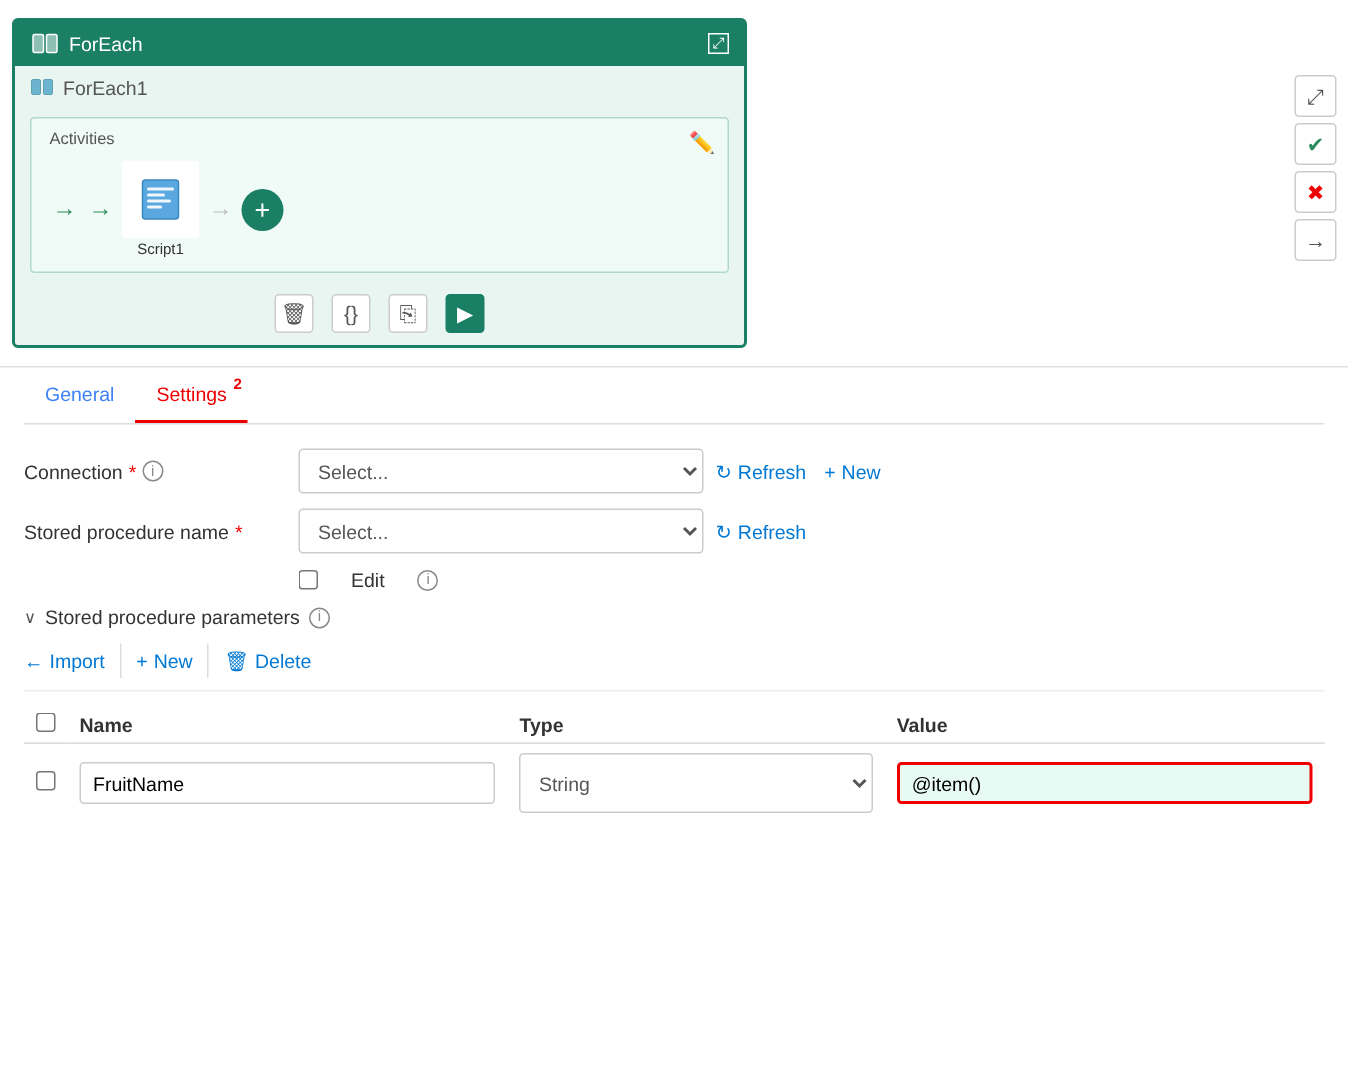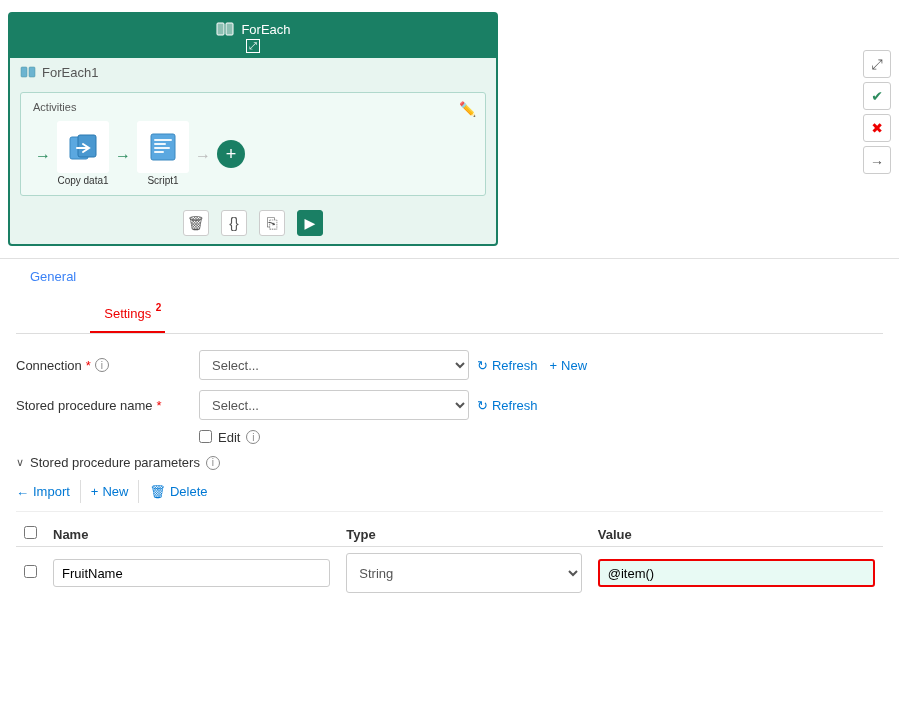--- a/index.html
+++ b/index.html
@@ -23,21 +23,20 @@
 
     .foreach-header {
       background: #1a7f64;
       color: #fff;
       padding: 5px 10px;
       display: flex;
       align-items: center;
       justify-content: space-between;
       font-size: 13px;
       font-weight: 500;
-      flex-direction: column;
     }
 
     .foreach-header-title { display: flex; align-items: center; gap: 6px; }
 
     .expand-icon {
       width: 14px; height: 14px;
       border: 1px solid #fff;
       display: flex; align-items: center; justify-content: center;
       font-size: 10px; cursor: pointer;
     }
@@ -187,21 +186,20 @@
       font-size: 13px;
       color: #3b82f6;
       border-bottom: 2px solid transparent;
       position: relative;
     }
 
     .tab.active {
       color: #e00;
       border-bottom: 2px solid #e00;
       font-weight: 500;
-      margin-top: 37px;
     }
 
     .tab-badge {
       position: absolute;
       top: 6px;
       right: 4px;
       background: transparent;
       color: #e00;
       font-size: 10px;
       font-weight: bold;
@@ -265,22 +263,22 @@
       display: flex; align-items: center; gap: 4px;
       color: #0078d4;
       cursor: pointer;
       font-size: 13px;
       white-space: nowrap;
       margin-left: 4px;
     }
 
     .edit-checkbox-row {
       display: flex;
-      align-items: flex-start;
-      gap: 6px;
+      align-items: center;
+      gap: 22px;
       margin-left: 183px;
       margin-bottom: 10px;
     }
 
     .stored-proc-section {
       margin-bottom: 10px;
     }
 
     .section-header {
       display: flex;
@@ -394,30 +392,20 @@
         <span>ForEach1</span>
       </div>
 
       <div class="activities-box">
         <div class="activities-label">Activities</div>
         <div class="activities-row">
 
 
           <div class="arrow">→</div>
 
-          <div class="activity-node">
-            <div class="activity-icon-box">
-              <svg width="32" height="32" viewBox="0 0 32 32">
-                <rect x="3" y="6" width="18" height="22" rx="2" fill="#5ba8e0" stroke="#3a88c0" stroke-width="1"></rect>
-                <rect x="11" y="4" width="18" height="22" rx="2" fill="#4a98d0" stroke="#2a78b0" stroke-width="1"></rect>
-                <path d="M16 13 L22 17 L16 21 M22 17 L10 17" stroke="#fff" stroke-width="2" fill="none" stroke-linecap="round"></path>
-              </svg>
-            </div>
-            <div class="activity-label">Copy data1</div>
-          </div>
 
           <div class="arrow">→</div>
 
           <div class="activity-node">
             <div class="activity-icon-box">
               <svg width="32" height="32" viewBox="0 0 32 32">
                 <rect x="4" y="3" width="24" height="26" rx="2" fill="#5ba8e0" stroke="#3a88c0" stroke-width="1"></rect>
                 <rect x="7" y="8" width="18" height="2" rx="1" fill="#fff" opacity="0.9"></rect>
                 <rect x="7" y="12" width="12" height="2" rx="1" fill="#fff" opacity="0.9"></rect>
                 <rect x="7" y="16" width="16" height="2" rx="1" fill="#fff" opacity="0.9"></rect>

